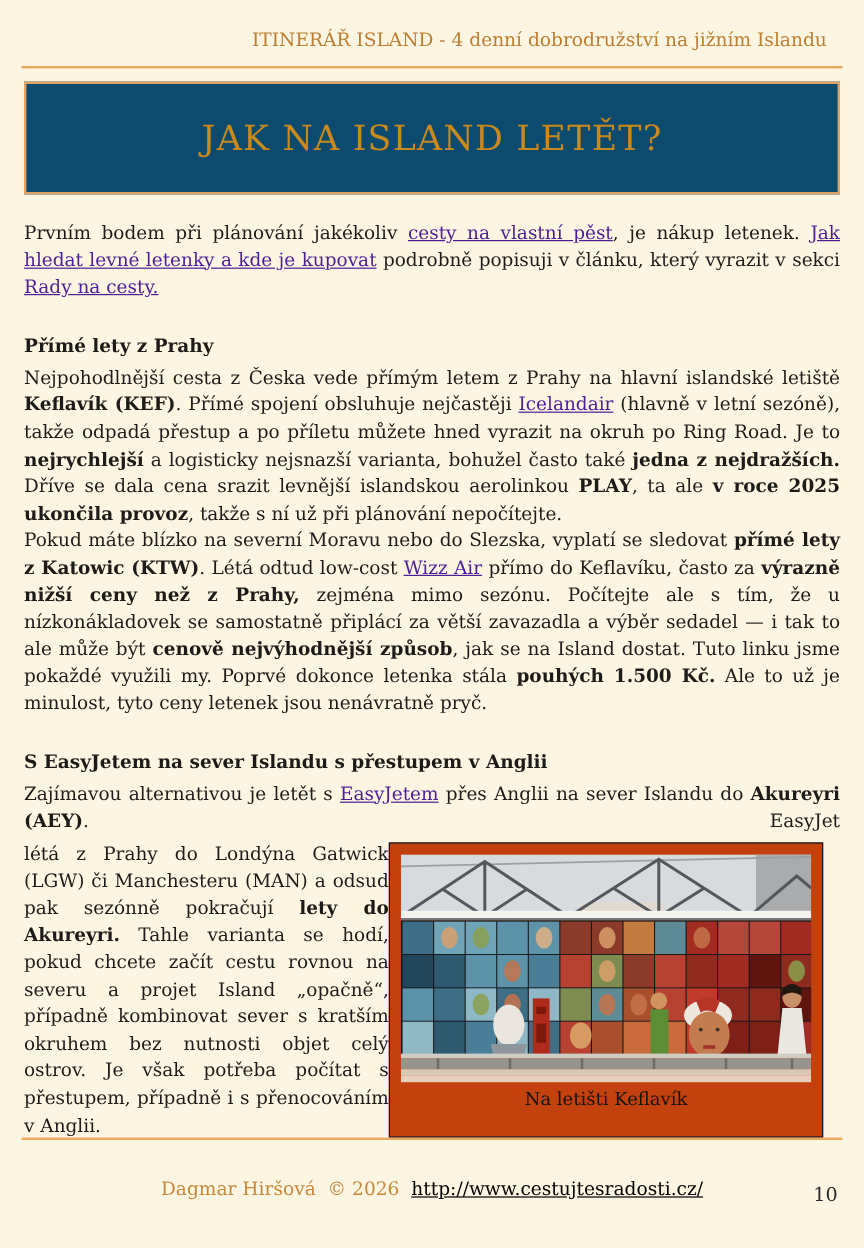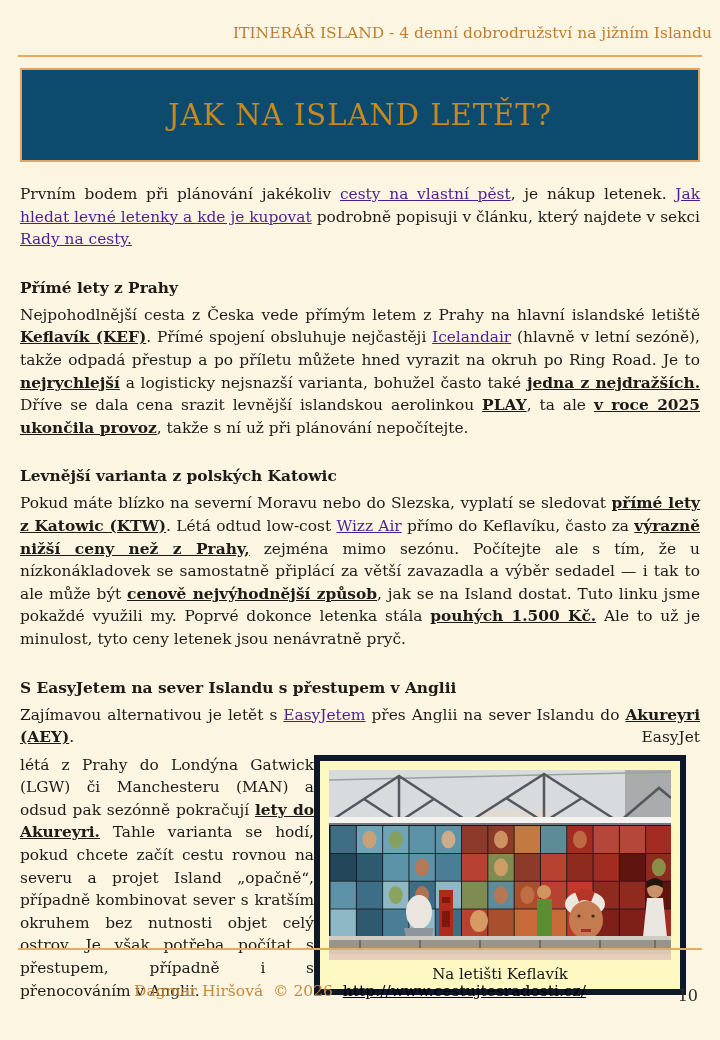--- a/index.html
+++ b/index.html
@@ -6,21 +6,21 @@
   .page {
     position:relative;
     width:720px; height:1040px;
     background:#FBF5E2;
     font-family:"DejaVu Serif","Liberation Serif",serif;
     color:#1d1b17;
     overflow:hidden;
   }
   
   .hdr {
-    position:absolute; top:24px; left:20px; right:8px;
+    position:absolute; top:24px; left:20px; right:31px;
     text-align:right;
     font-size:15.5px; color:#BD7E31;
   }
   .rule {
     position:absolute; left:18px; right:18px;
     border-top:2px solid #EAA95D;
   }
   .rule-top { top:55px; }
   .rule-bottom { top:948px; }
   
@@ -46,30 +46,30 @@
   .heading {
     margin:0; margin-top:26px; margin-bottom:5px;
     font-size:15.4px; line-height:22px; font-weight:bold;
   }
   .lead-line {
     font-size:15.4px; line-height:22.6px;
     text-align:justify; text-align-last:justify;
   }
   .s3-body { margin-top:0; }
   .s3-body .para { margin-top:0; padding-top:5px; }
-  .b { font-weight:bold;text-decoration:underline; }
+  .b { font-weight:bold; }
   a.rich-link, .rich-link { color:#4c1d95; text-decoration:underline; cursor:pointer;margin-top:44px; }
   
   .photo-box {
     float:right;
     width:342px;
     margin:6px 0 6px 14px;
-    border:6px solid #0f172a;
-    padding:9px 9px 6px 9px;
-    background:#fef9c3;
+    border:1px solid #0f172a;
+    padding:9px 9px 22px 9px;
+    background:#c2410c;
   }
   .photo-box svg { display:block; }
   .photo-caption {
     margin-top:5px;
     text-align:center;
     font-size:15px; color:#141414;
   }
   
   .footer-line {
     position:absolute; top:982px; left:0; right:0;
@@ -90,26 +90,25 @@
   <div class="hdr">ITINERÁŘ ISLAND - 4 denní dobrodružství na jižním Islandu</div>
 
   <div class="rule rule-top"></div>
 
   <div class="banner">
     <div class="banner-title">JAK NA ISLAND LETĚT?</div>
   </div>
 
   <div class="content">
 
-    <p class="para"><span>Prvním bodem při plánování jakékoliv </span><a class="rich-link">cesty na vlastní pěst</a><span>, je nákup letenek. </span><a class="rich-link">Jak hledat levné letenky a kde je kupovat</a><span> podrobně popisuji v článku, který najdete v sekci </span><a class="rich-link">Rady na cesty.</a></p>
+    <p class="para"><span>Prvním bodem při plánování jakékoliv </span><a class="rich-link">cesty na vlastní pěst</a><span>, je nákup letenek. </span><a class="rich-link">Jak hledat levné letenky a kde je kupovat</a><span> podrobně popisuji v článku, který vyrazit v sekci </span><a class="rich-link">Rady na cesty.</a></p>
 
     <h3 class="heading">Přímé lety z Prahy</h3>
     <p class="para" style="margin-top:0;"><span>Nejpohodlnější cesta z Česka vede přímým letem z Prahy na hlavní islandské letiště </span><span class="b">Keflavík (KEF)</span><span>. Přímé spojení obsluhuje nejčastěji </span><a class="rich-link">Icelandair</a><span> (hlavně v letní sezóně), takže odpadá přestup a po příletu můžete hned vyrazit na okruh po Ring Road. Je to </span><span class="b">nejrychlejší</span><span> a logisticky nejsnazší varianta, bohužel často také </span><span class="b">jedna z nejdražších.</span><span> Dříve se dala cena srazit levnější islandskou aerolinkou </span><span class="b">PLAY</span><span>, ta ale </span><span class="b">v roce 2025 ukončila provoz</span><span>, takže s ní už při plánování nepočítejte.</span></p>
 
-    <h3 class="heading">Levnější varianta z polských Katowic</h3>
     <p class="para" style="margin-top:0;"><span>Pokud máte blízko na severní Moravu nebo do Slezska, vyplatí se sledovat </span><span class="b">přímé lety z Katowic (KTW)</span><span>. Létá odtud low-cost </span><a class="rich-link">Wizz Air</a><span> přímo do Keflavíku, často za </span><span class="b">výrazně nižší ceny než z Prahy,</span><span> zejména mimo sezónu. Počítejte ale s tím, že u nízkonákladovek se samostatně připlácí za větší zavazadla a výběr sedadel — i tak to ale může být </span><span class="b">cenově nejvýhodnější způsob</span><span>, jak se na Island dostat. Tuto linku jsme pokaždé využili my. Poprvé dokonce letenka stála </span><span class="b">pouhých 1.500 Kč.</span><span> Ale to už je minulost, tyto ceny letenek jsou nenávratně pryč.</span></p>
 
     <h3 class="heading">S EasyJetem na sever Islandu s přestupem v Anglii</h3>
     <div class="lead-line"><span>Zajímavou alternativou je letět s </span><a class="rich-link">EasyJetem</a><span> přes Anglii na sever Islandu do </span><span class="b">Akureyri (AEY)</span><span>. EasyJet</span></div>
 
     <div class="s3-body">
       <figure class="photo-box" style="margin-block:6px;margin-inline:0 14px;">
         <svg width="342" height="190" viewBox="0 0 342 190" aria-hidden="true">
 
           <rect x="0" y="0" width="342" height="55" fill="#d7dbde"></rect>

